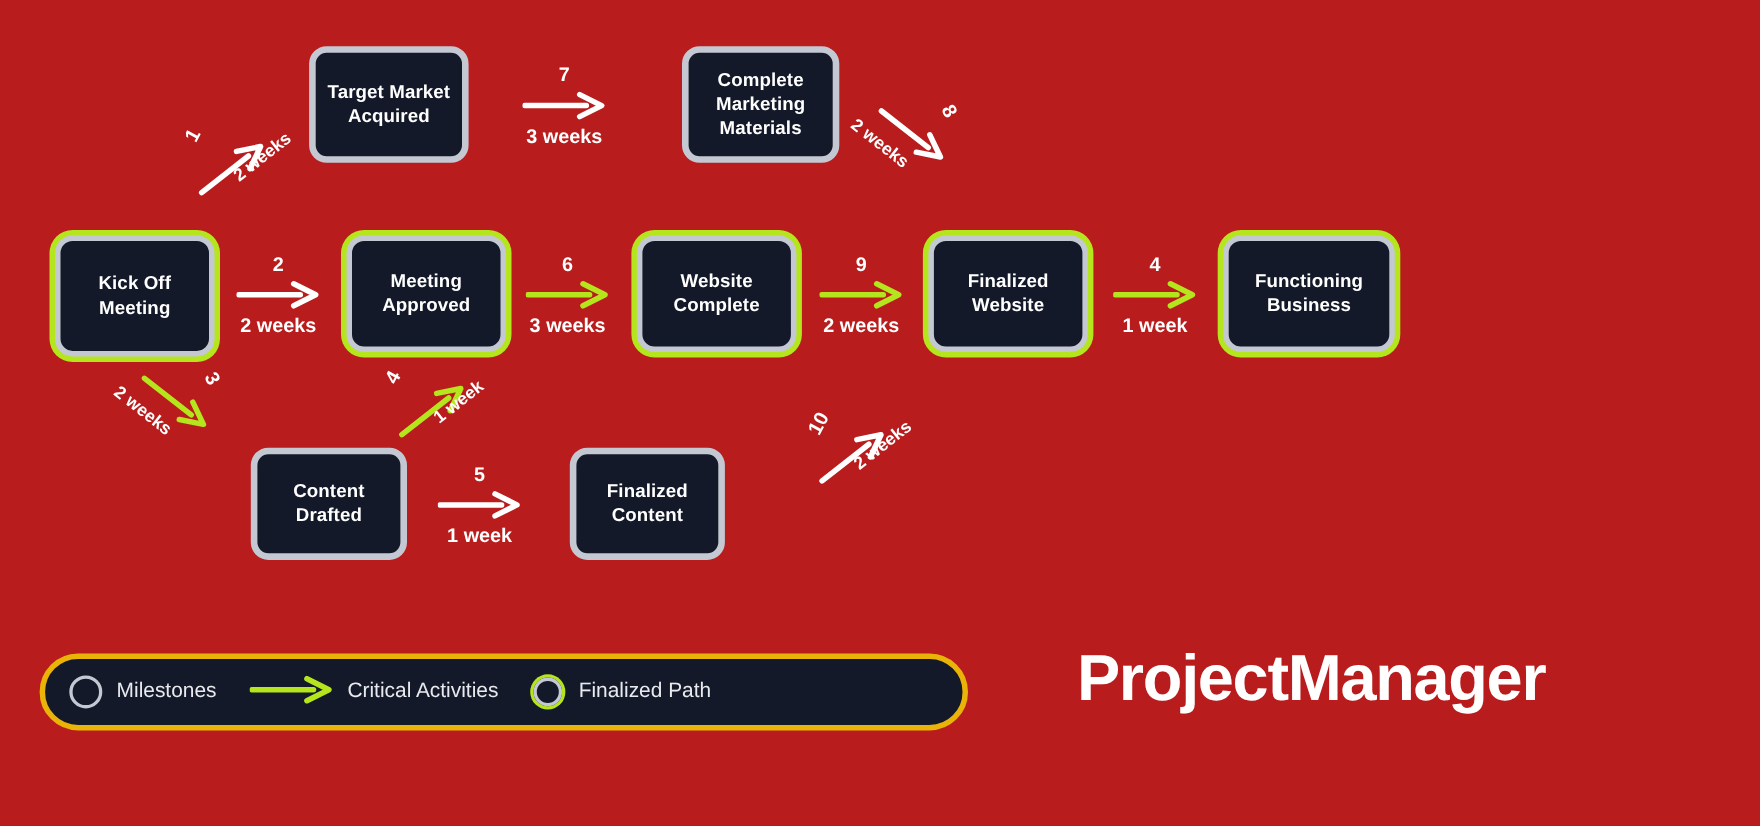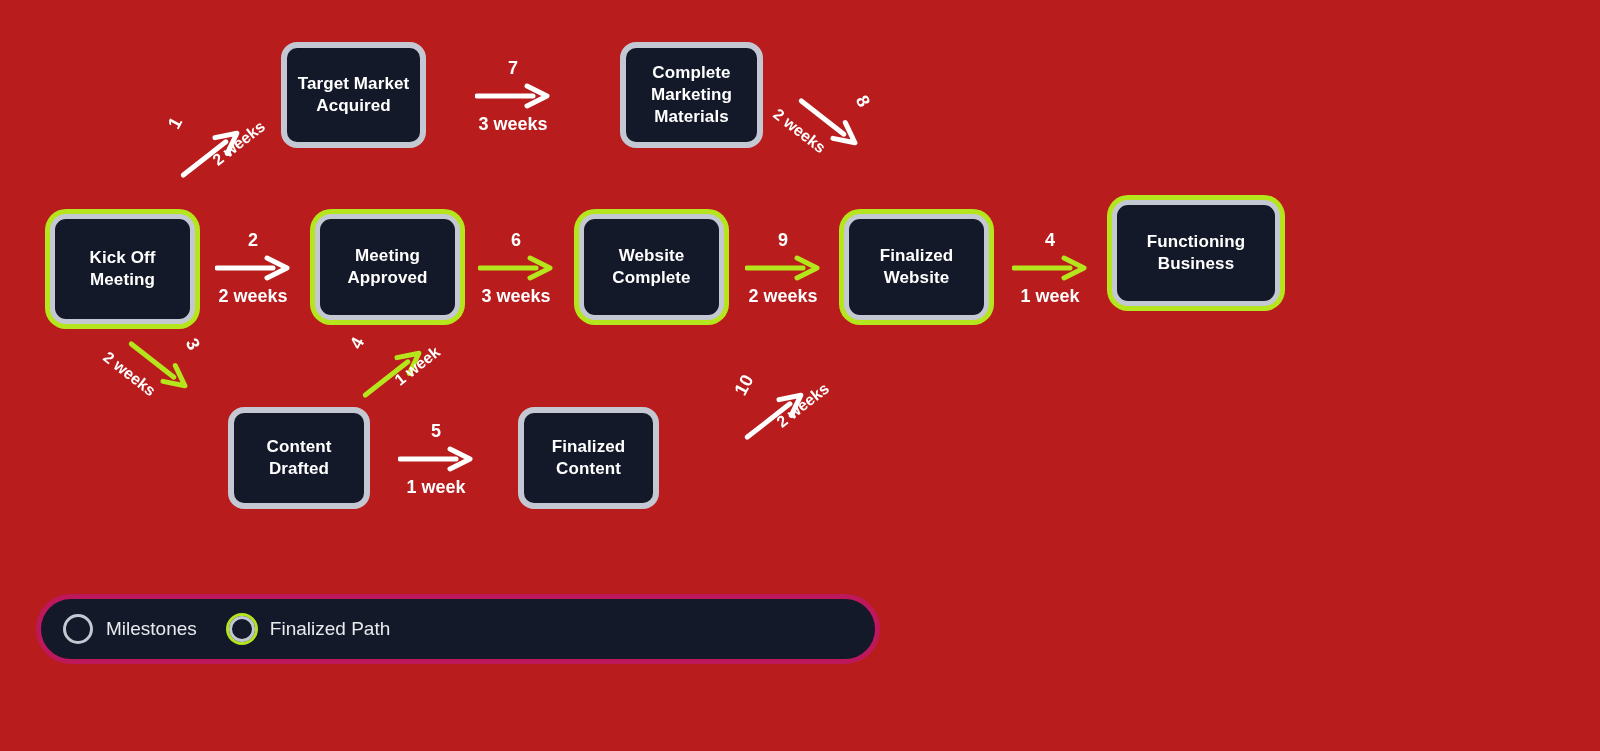--- a/index.html
+++ b/index.html
@@ -95,21 +95,21 @@
   }
 
   
   #legend {
     position: absolute;
     left: 36px;
     top: 594px;
     width: 844px;
     height: 70px;
     box-sizing: border-box;
-    border: 5px solid #be185d;
+    border: 5px solid #eab308;
     border-radius: 35px;
     background: #131929;
     display: flex;
     padding-left: 22px;
   }
   .leg-item {
     display: flex;
     align-items: center;
     margin-right: 30px;
   }
@@ -186,21 +186,21 @@
 Approved</span>
       </div>
       <div class="node critical" style="left: 579px; top: 214px; width: 145px; height: 106px;">
         <span class="label">Website
 Complete</span>
       </div>
       <div class="node critical" style="left: 844px; top: 214px; width: 145px; height: 106px;">
         <span class="label">Finalized
 Website</span>
       </div>
-      <div class="node critical" style="left: 1112px; top: 200px; width: 168px; height: 106px;">
+      <div class="node critical" style="left: 1112px; top: 214px; width: 156px; height: 106px;">
         <span class="label">Functioning
 Business</span>
       </div>
       <div class="node plain" style="left: 228px; top: 407px; width: 142px; height: 102px;">
         <span class="label">Content
 Drafted</span>
       </div>
       <div class="node plain" style="left: 518px; top: 407px; width: 141px; height: 102px;">
         <span class="label">Finalized
 Content</span>
@@ -329,21 +329,29 @@
         <div class="dur">1 week</div>
       </div>
     </div>
 
   <div id="legend">
       <div class="leg-item">
         <div class="ring"></div>
         <div class="txt">Milestones</div>
       </div>
       <div class="leg-item">
+        <div><svg width="76" height="26" viewBox="0 0 76 26" aria-hidden="true">
+            <path d="M2 13 H58" stroke="#b5e61d" stroke-width="5" stroke-linecap="round" fill="none"></path>
+            <path d="M52 3 L72 13 L52 23" stroke="#b5e61d" stroke-width="5" stroke-linejoin="round" stroke-linecap="round" fill="none"></path>
+          </svg></div>
+        <div class="txt">Critical Activities</div>
+      </div>
+      <div class="leg-item">
         <div class="ring green"></div>
         <div class="txt">Finalized Path</div>
       </div>
     </div>
 
   <div id="brand">
+    <div class="bname">ProjectManager</div>
   </div>
 
 </div>
 
 </body></html>

